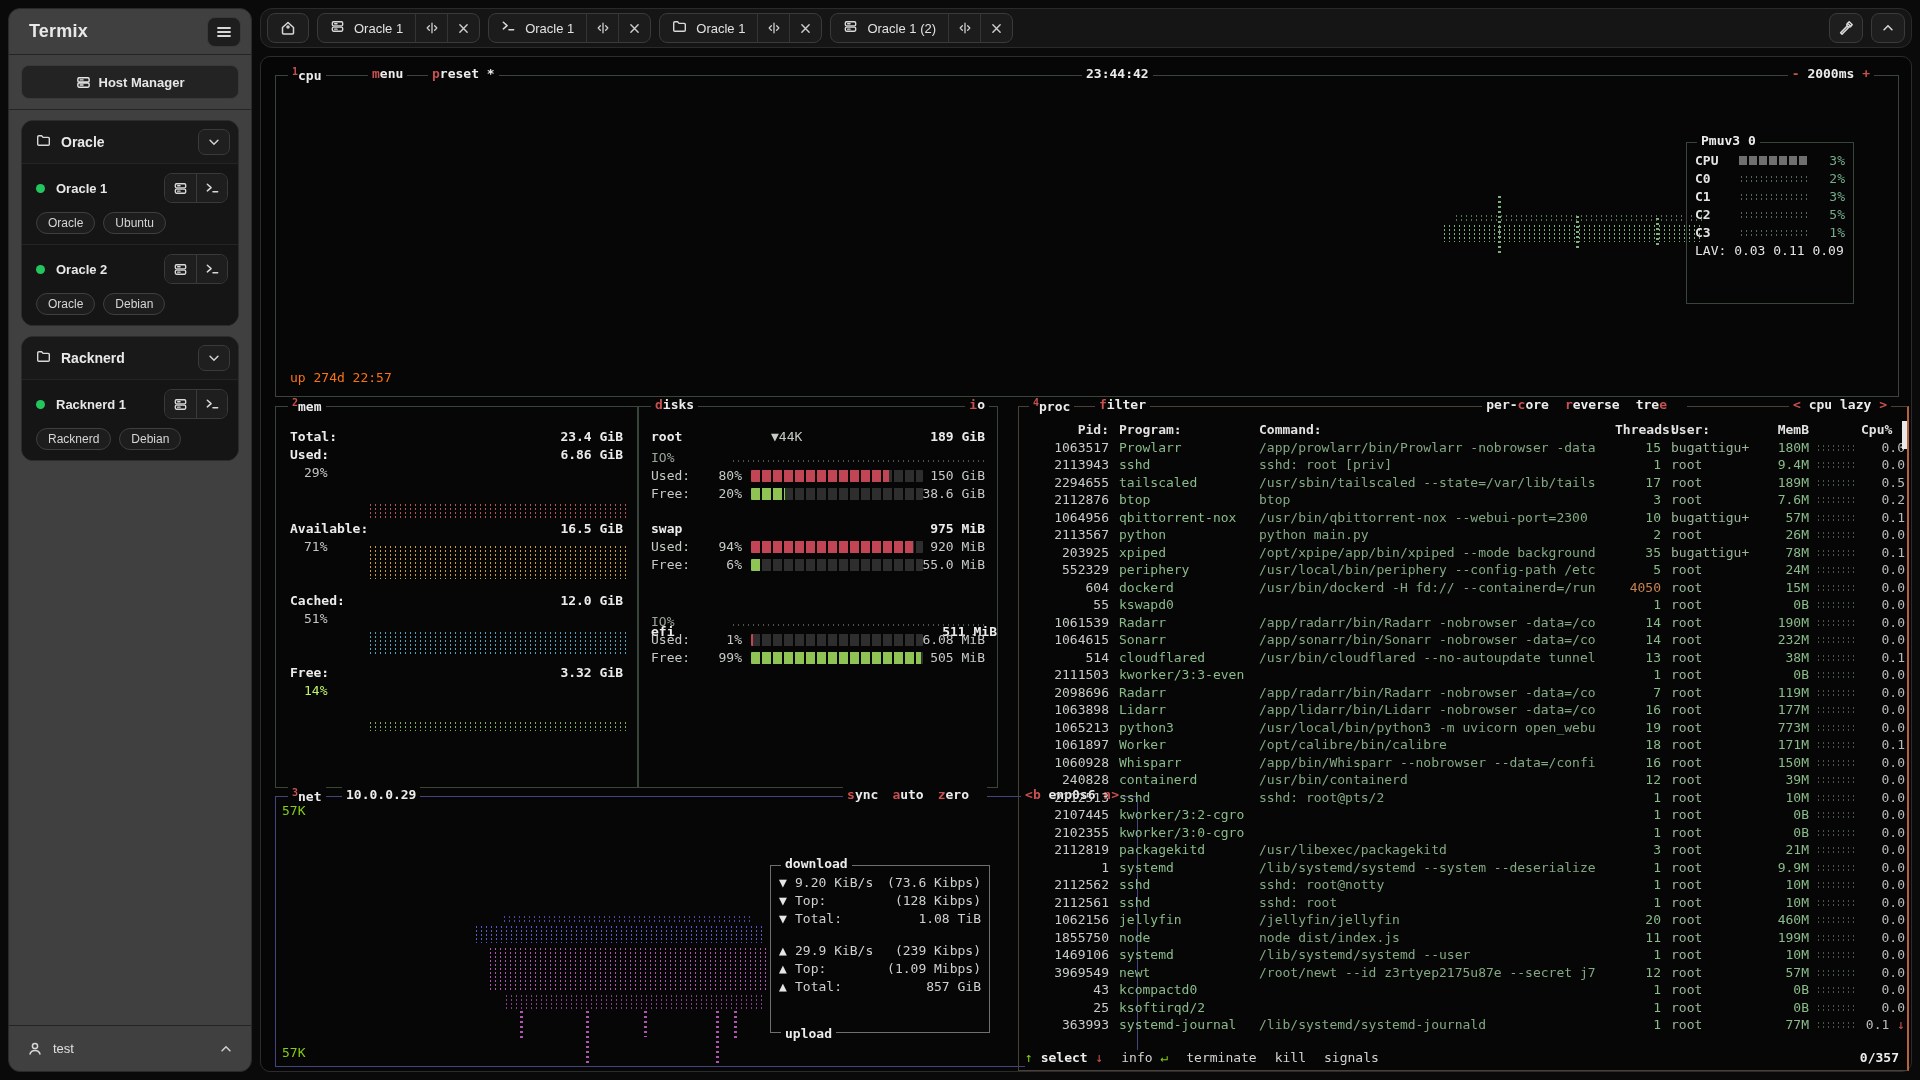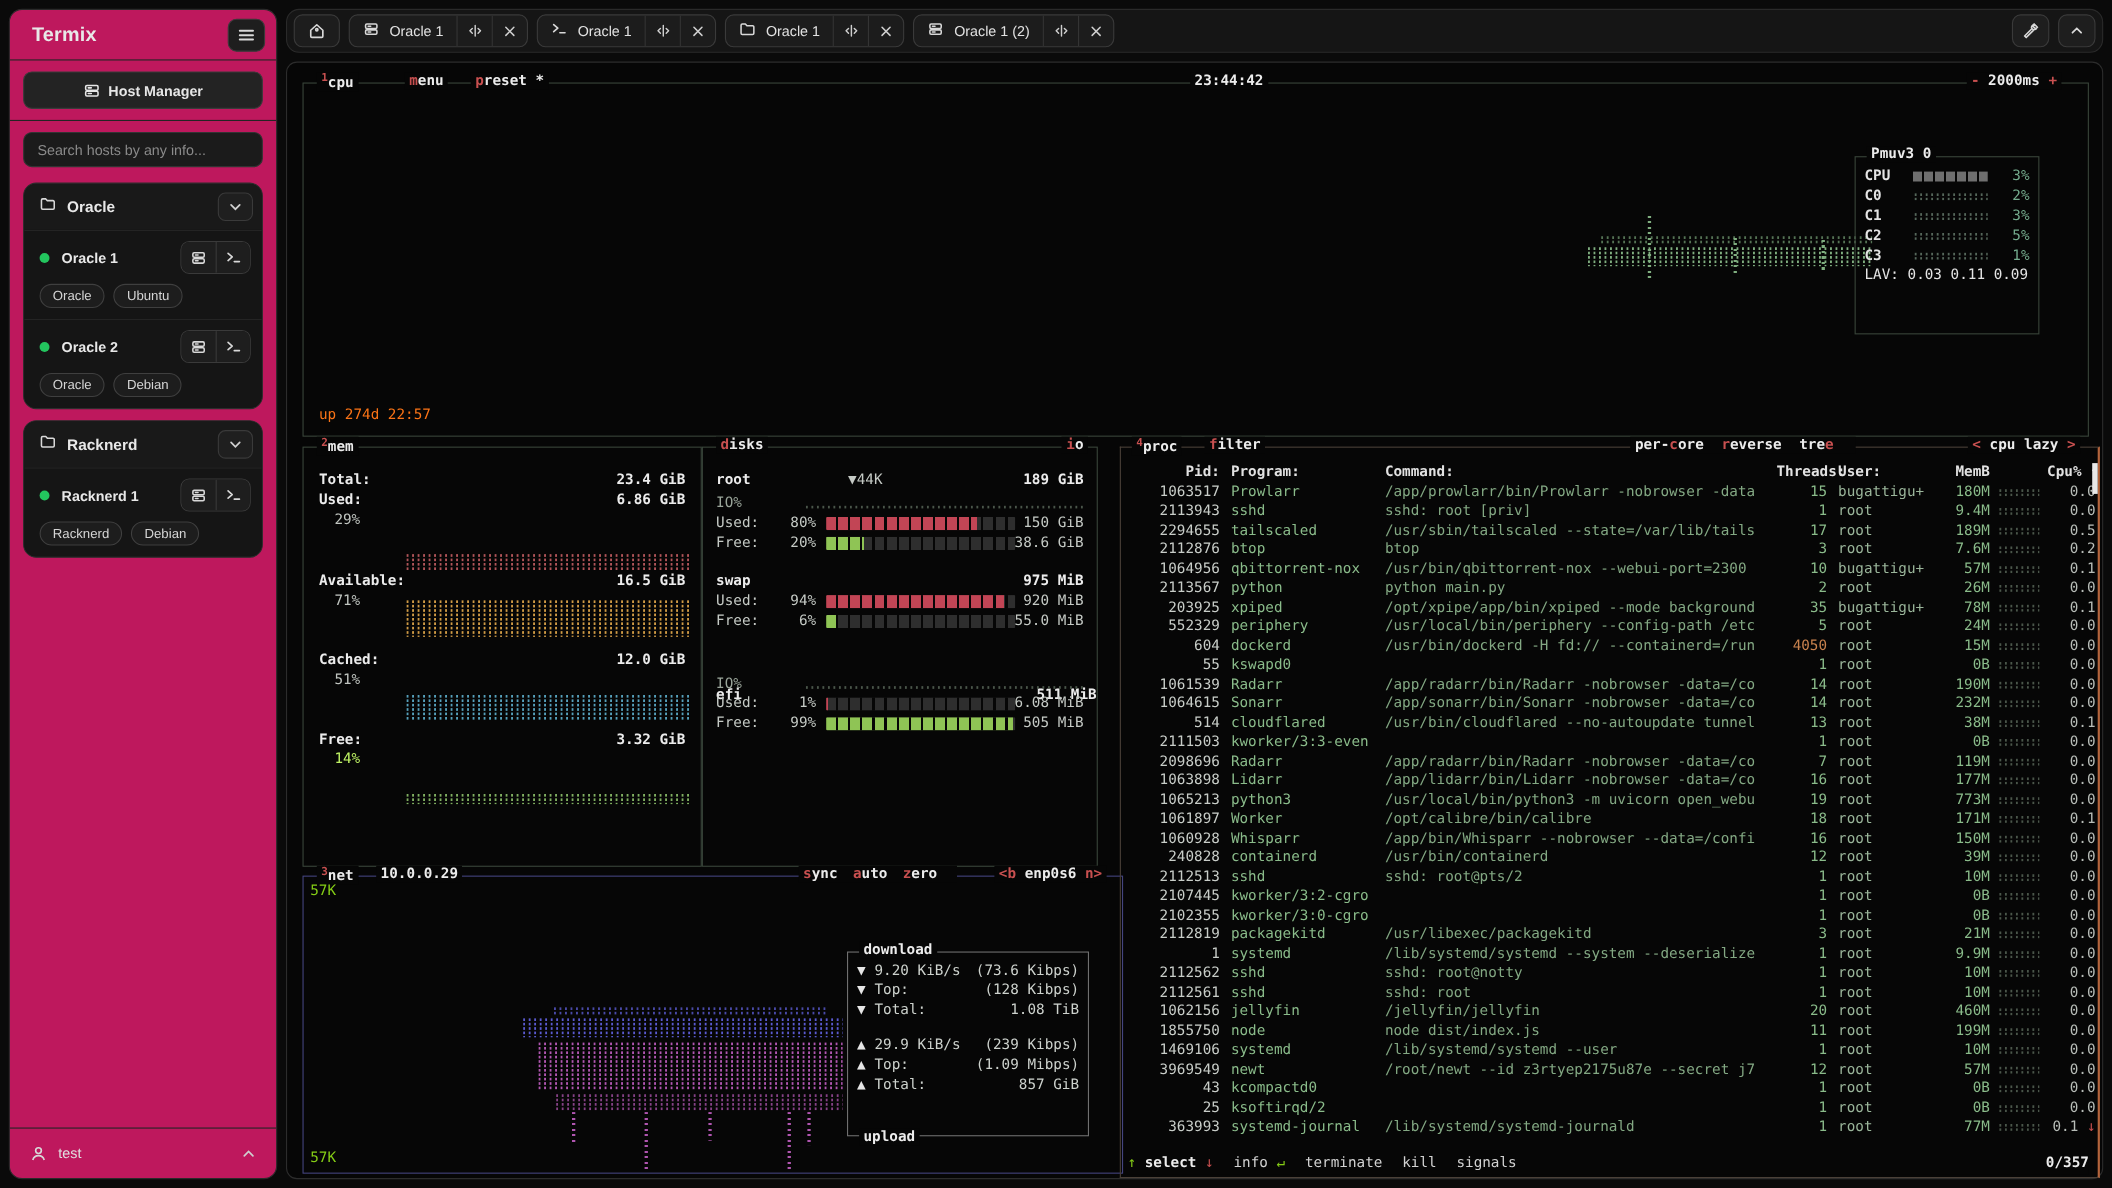--- a/index.html
+++ b/index.html
@@ -1,20 +1,20 @@
 <!DOCTYPE html>
 <html><head>
 <meta charset="utf-8">
 <style>
   * { box-sizing: border-box; margin: 0; padding: 0; }
   html,body { width:1920px; height:1080px; background:#0a0a0a; font-family:"Liberation Sans",sans-serif; overflow:hidden; }
 
   
   .sidebar { position:absolute; left:8px; top:8px; width:244px; height:1064px;
-    background:#be185d; border:1px solid #2a2a2a; border-radius:12px; color:#e8e8e8; }
+    background:#404040; border:1px solid #2a2a2a; border-radius:12px; color:#e8e8e8; }
   .sb-header { height:46px; display:flex; align-items:center; justify-content:space-between; padding:0 10px 0 20px; border-bottom:1px solid #242424; }
   .sb-title { font-size:18px; font-weight:bold; letter-spacing:.2px; }
   .icon-btn { width:34px; height:30px; border:1px solid #3a3a3a; background:#1e1e1e; border-radius:8px; display:flex; align-items:center; justify-content:center; color:#d8d8d8; cursor:pointer; }
   .sb-hostmgr-wrap { padding:10px 12px; border-bottom:1px solid #242424; }
   .sb-hostmgr { height:34px; width:100%; background:#232323; border:1px solid #3a3a3a; border-radius:8px; display:flex; align-items:center; justify-content:center; gap:8px; font-size:13px; font-weight:600; color:#e6e6e6; cursor:pointer; }
   .sb-search-wrap { padding:10px 12px 4px; }
   .sb-search { width:100%; height:32px; background:#1b1b1b; border:1px solid #333; border-radius:8px; color:#bdbdbd; font-size:13px; padding:0 12px; outline:none; font-family:"Liberation Sans",sans-serif; }
   .sb-search::placeholder { color:#8a8a8a; }
   .folder-card { margin:10px 12px 0; border:1px solid #2c2c2c; border-radius:12px; overflow:hidden; background:#171717; }
   .folder-head { height:42px; display:flex; align-items:center; gap:10px; padding:0 8px 0 14px; background:#191919; }
@@ -99,23 +99,20 @@
   <div class="sb-hostmgr-wrap">
     <button class="sb-hostmgr">
       <svg width="15" height="15" viewBox="0 0 16 16" fill="none" stroke="#e6e6e6" stroke-width="1.5">
           <rect x="2" y="3" width="12" height="4.5" rx="1.2"></rect>
           <rect x="2" y="8.5" width="12" height="4.5" rx="1.2"></rect>
           <path d="M4.5 5.2h3M4.5 10.7h3" stroke-linecap="round"></path>
         </svg>
       <span>Host Manager</span>
     </button>
   </div>
-  <div class="sb-search-wrap">
-    <input class="sb-search" placeholder="Search hosts by any info..." style="">
-  </div>
   <div id="folders">
       <div class="folder-card">
         <div class="folder-head">
           <span><svg width="15" height="15" viewBox="0 0 16 16" fill="none" stroke="#d8d8d8" stroke-width="1.5" stroke-linejoin="round">
               <path d="M1.8 4.2a1.2 1.2 0 0 1 1.2-1.2h3l1.5 1.7h5.5a1.2 1.2 0 0 1 1.2 1.2v6a1.2 1.2 0 0 1-1.2 1.2H3a1.2 1.2 0 0 1-1.2-1.2z"></path>
             </svg></span>
           <span class="folder-name">Oracle</span>
           <span class="chev-btn">
             <svg width="14" height="14" viewBox="0 0 16 16" fill="none" stroke="#cfcfcf" stroke-width="1.8" stroke-linecap="round">
               <path d="M3.5 6l4.5 4.5L12.5 6"></path>
@@ -417,21 +414,21 @@
         <div class="abs" style="left: 12px; right: 12px; top: 114px;"><span class="t-bold">swap</span><span class="abs t-bold" style="right:0;">975 MiB</span></div>
         <div class="abs" style="left: 12px; right: 12px; top: 132px;"><span>Used:</span><span class="abs" style="left:55px; width:36px; text-align:right;">94%</span><span class="dbar abs" style="left:100px; top:2px;background:repeating-linear-gradient(90deg,transparent 0 9px,#060606 9px 11px),linear-gradient(90deg,#c24555 0 94%,#2e2e2e 94% 100%);"></span><span class="abs" style="right:0;">920 MiB</span></div>
         <div class="abs" style="left: 12px; right: 12px; top: 150px;"><span>Free:</span><span class="abs" style="left:55px; width:36px; text-align:right;">6%</span><span class="dbar abs" style="left:100px; top:2px;background:repeating-linear-gradient(90deg,transparent 0 9px,#060606 9px 11px),linear-gradient(90deg,#8fc455 0 6%,#2e2e2e 6% 100%);"></span><span class="abs" style="right:0;">55.0 MiB</span></div>
         <div class="abs" style="left: 12px; right: 0; top: 186px; margin-top: 31px;"><span class="t-bold">efi</span><span class="abs t-bold" style="right:0;">511 MiB</span></div>
         <div class="abs" style="left: 12px; right: 12px; top: 207px;"><span style="color:#9aa59a;">IO%</span><span class="abs dots" style="left:80px; right:0; top:9px; height:4px; color:#4a564a;"></span></div>
         <div class="abs" style="left: 12px; right: 12px; top: 225px;"><span>Used:</span><span class="abs" style="left:55px; width:36px; text-align:right;">1%</span><span class="dbar abs" style="left:100px; top:2px;background:repeating-linear-gradient(90deg,transparent 0 9px,#060606 9px 11px),linear-gradient(90deg,#c24555 0 1%,#2e2e2e 1% 100%);"></span><span class="abs" style="right:0;">6.08 MiB</span></div>
         <div class="abs" style="left: 12px; right: 12px; top: 243px;"><span>Free:</span><span class="abs" style="left:55px; width:36px; text-align:right;">99%</span><span class="dbar abs" style="left:100px; top:2px;background:repeating-linear-gradient(90deg,transparent 0 9px,#060606 9px 11px),linear-gradient(90deg,#8fc455 0 99%,#2e2e2e 99% 100%);"></span><span class="abs" style="right:0;">505 MiB</span></div>
       </div>
   </div>
 
-  <div class="panel" style="left:14px; top:739px; width:746px; height:271px; border-color:#44447e;">
+  <div class="panel" style="left:14px; top:739px; width:863px; height:271px; border-color:#44447e;">
     <span class="plabel" style="left:12px;"><span class="bnum">3</span><span>net</span></span>
     <span class="plabel" style="left:66px;">10.0.0.29</span>
     <span class="plabel" style="right:150px;" id="net-buttons"><span style="margin-right: 14px;"><span class="hk">s</span><span class="t-bold">ync</span></span><span style="margin-right: 14px;"><span class="hk">a</span><span class="t-bold">uto</span></span><span style="margin-right: 14px;"><span class="hk">z</span><span class="t-bold">ero</span></span></span>
     <span class="plabel" style="right:14px;"><span class="hk">&lt;b</span> <span>enp0s6</span> <span class="hk">n&gt;</span></span>
 
     <div class="abs dim" style="left:6px; top:6px;">57K</div>
     <div class="abs dim" style="left:6px; bottom:6px;">57K</div>
 
     <div class="abs dots" style="left:226px; top:118px; width:250px; height:8px; color:#5a5ad0; opacity:.8;"></div>
     <div class="abs dots" style="left:198px; top:128px; width:292px; height:18px; color:#5a5ad0;"></div>

